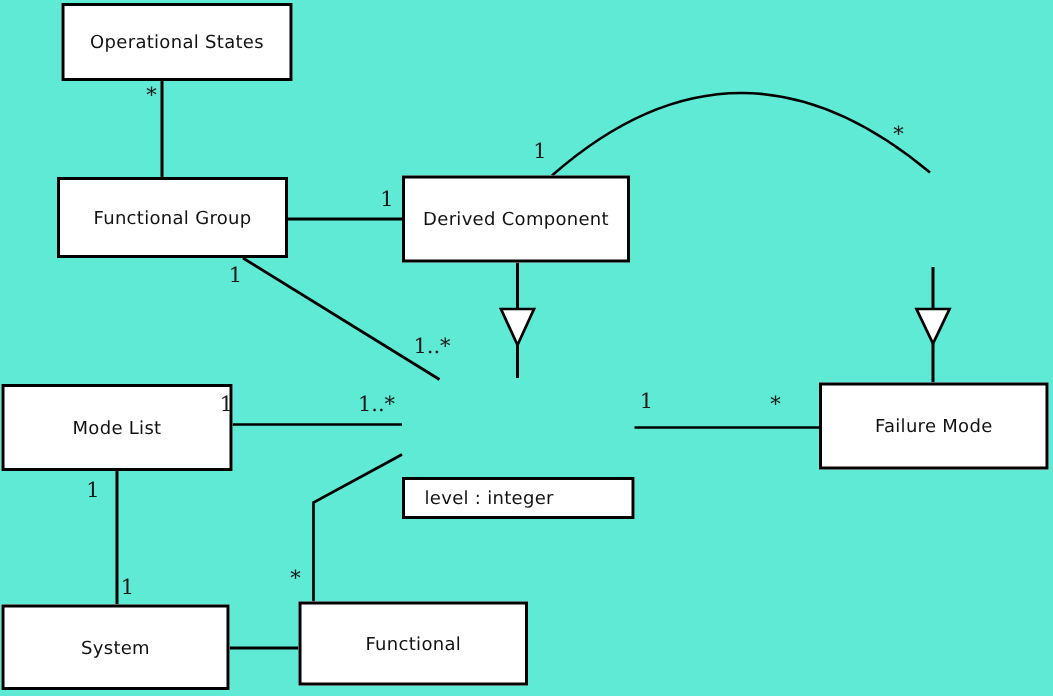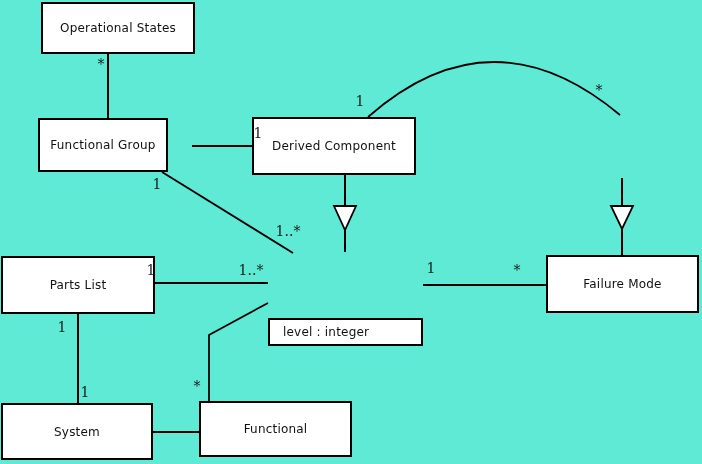--- a/index.html
+++ b/index.html
@@ -79,31 +79,31 @@
 
     <path d="M153 432 H199" stroke="#000" stroke-width="2" fill="none"></path>
 
     <path d="M268 303 L209 335 V401" stroke="#000" stroke-width="1.8" fill="none"></path>
   </svg>
 
   <div class="uml-box" style="left:41px;top:2px;width:154px;height:52px">
     <span class="uml-name">Operational States</span>
   </div>
 
-  <div class="uml-box" style="left:38px;top:118px;width:130px;height:54px">
+  <div class="uml-box" style="left:38px;top:118px;width:154px;height:54px">
     <span class="uml-name">Functional Group</span>
   </div>
 
-  <div class="uml-box" style="left:252px;top:117px;width:164px;height:58px">
+  <div class="uml-box" style="left:268px;top:117px;width:152px;height:58px">
     <span class="uml-name">Derived Component</span>
   </div>
 
 
   <div class="uml-box" style="left:1px;top:256px;width:154px;height:58px">
-    <span class="uml-name">Parts List</span>
+    <span class="uml-name">Mode List</span>
   </div>
 
   <div class="uml-box uml-attrbox" style="left:268px;top:318px;width:155px;height:28px">
     <span class="uml-name">level : integer</span>
   </div>
 
   <div class="uml-box" style="left:1px;top:403px;width:152px;height:57px">
     <span class="uml-name">System</span>
   </div>
 

